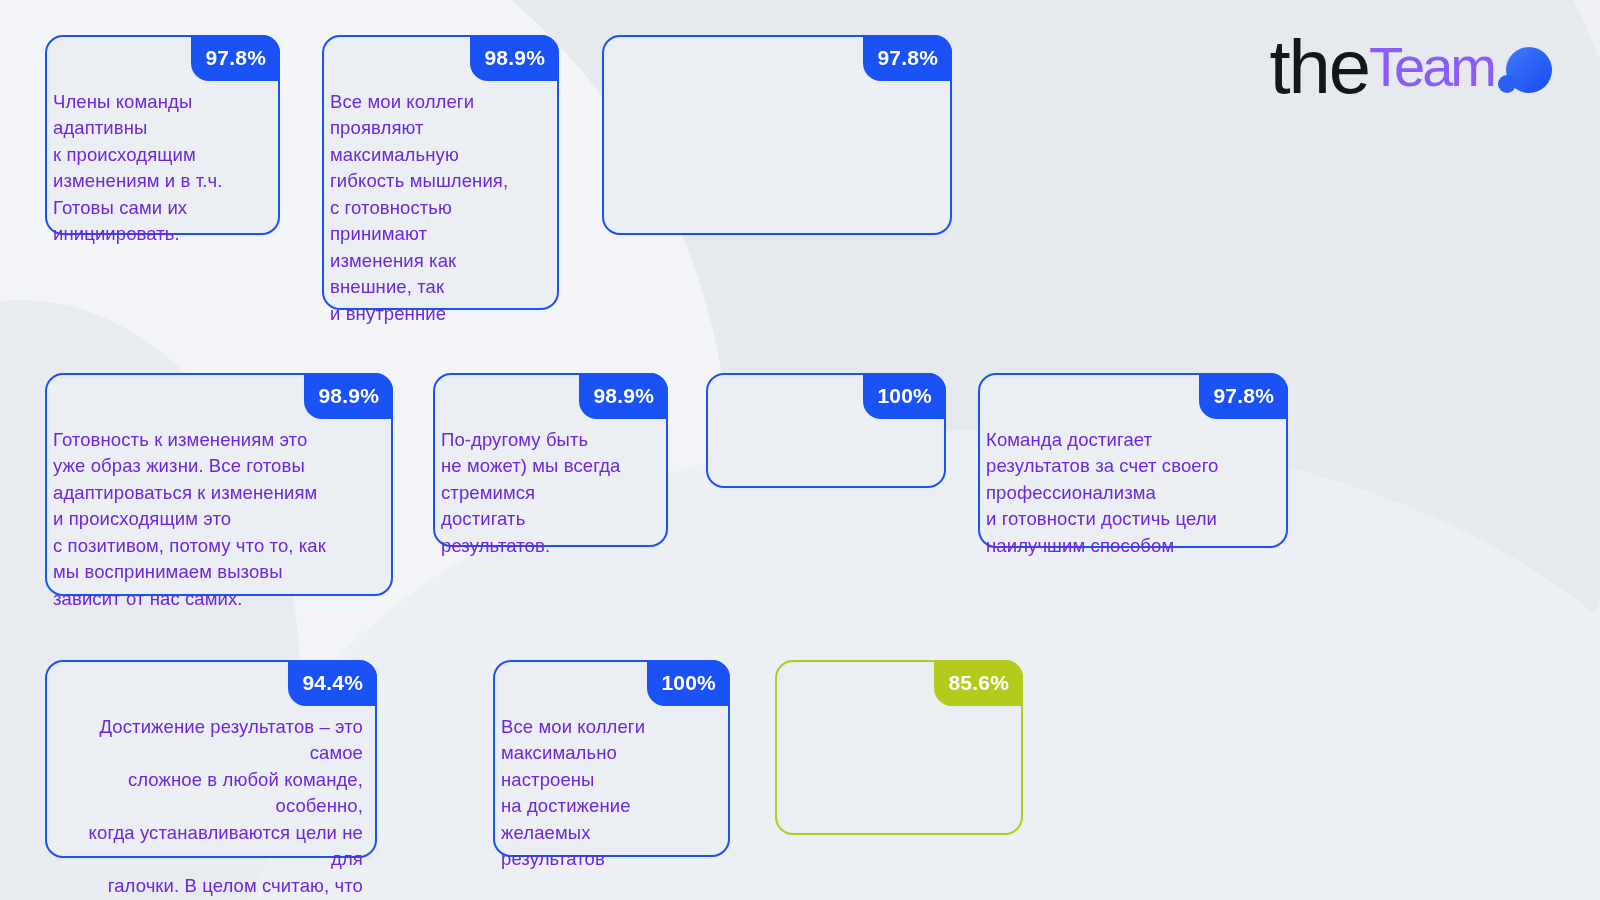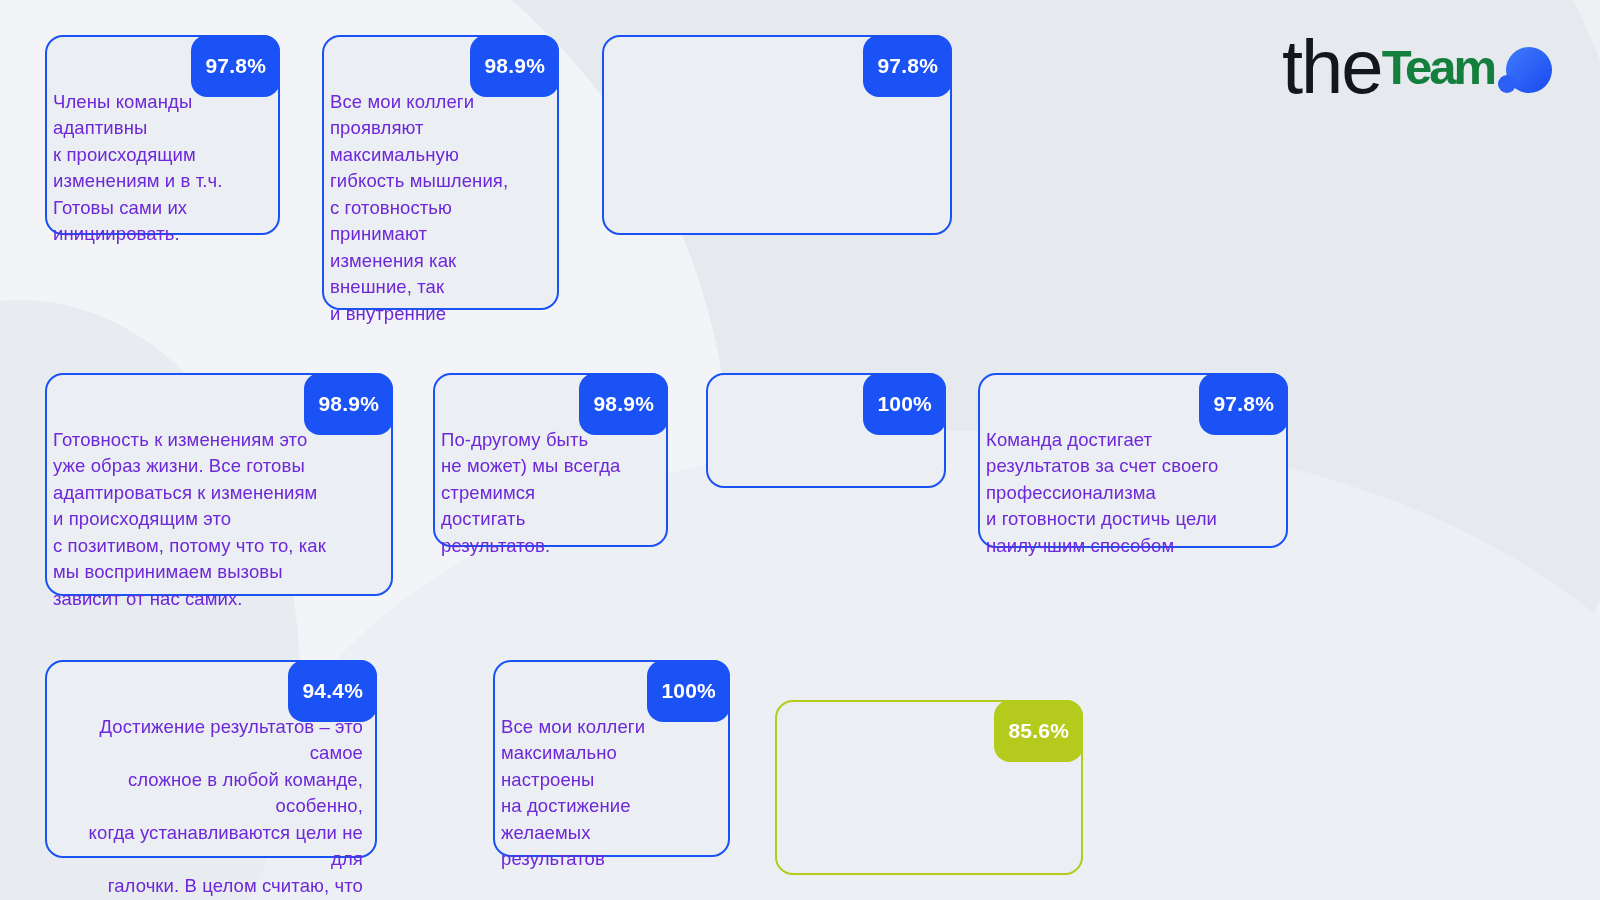--- a/index.html
+++ b/index.html
@@ -71,23 +71,23 @@
     text-align: center;
   }
   .logo-the {
     font-size: 76px;
     font-weight: 400;
     color: #14161b;
     letter-spacing: -2px;
     line-height: 1;
   }
   .logo-team {
-    font-size: 49px;
-    font-weight: 700;
-    color: #15803d;
+    font-size: 56px;
+    font-weight: 400;
+    color: #8b5cf6;
     letter-spacing: -3px;
     line-height: 1;
   }
   .logo-marks {
     position: relative;
     width: 54px;
     height: 76px;
     margin-left: 4px;
   }
   .logo-dot-big {
@@ -134,34 +134,33 @@
     line-height: 1.43;
     color: #6d28d9;
     white-space: pre-line;
     letter-spacing: 0.1px;
   }
   .badge {
     position: absolute;
     top: -2px;
     right: -2px;
     height: 46px;
-    padding: 8px 14px;
+    padding: 0 14px;
     display: flex;
     align-items: center;
     justify-content: center;
     background: #1a52f5;
     color: #ffffff;
     font-size: 21px;
     font-weight: 700;
     letter-spacing: 0.2px;
     border-top-right-radius: 18px;
     border-bottom-left-radius: 18px;
     border-bottom-right-radius: 2px;
     border-top-left-radius: 2px;
-    border-radius: 16px;
   }
   .card.lime .badge {
     background: #b4cb1d;
   }
 </style>
 </head>
 <body>
 
 <div id="bg-layer">
   <div class="bg-blob-a"></div>
@@ -244,16 +243,16 @@
     </div>
     <div class="card" style="left: 493px; top: 660px; width: 237px; height: 197px;">
       <div class="badge">100%</div>
       <div class="card-text">Все мои коллеги
 максимально
 настроены
 на достижение
 желаемых
 результатов</div>
     </div>
-    <div class="card lime" style="left: 775px; top: 660px; width: 308px; height: 175px; margin-top: 40px;">
+    <div class="card lime" style="left: 775px; top: 660px; width: 248px; height: 175px;">
       <div class="badge">85.6%</div>
     </div>
   </div>
 
 </body></html>

